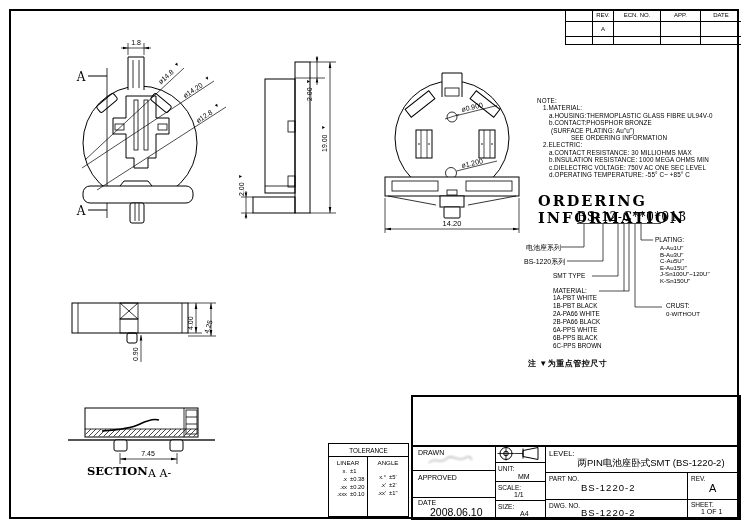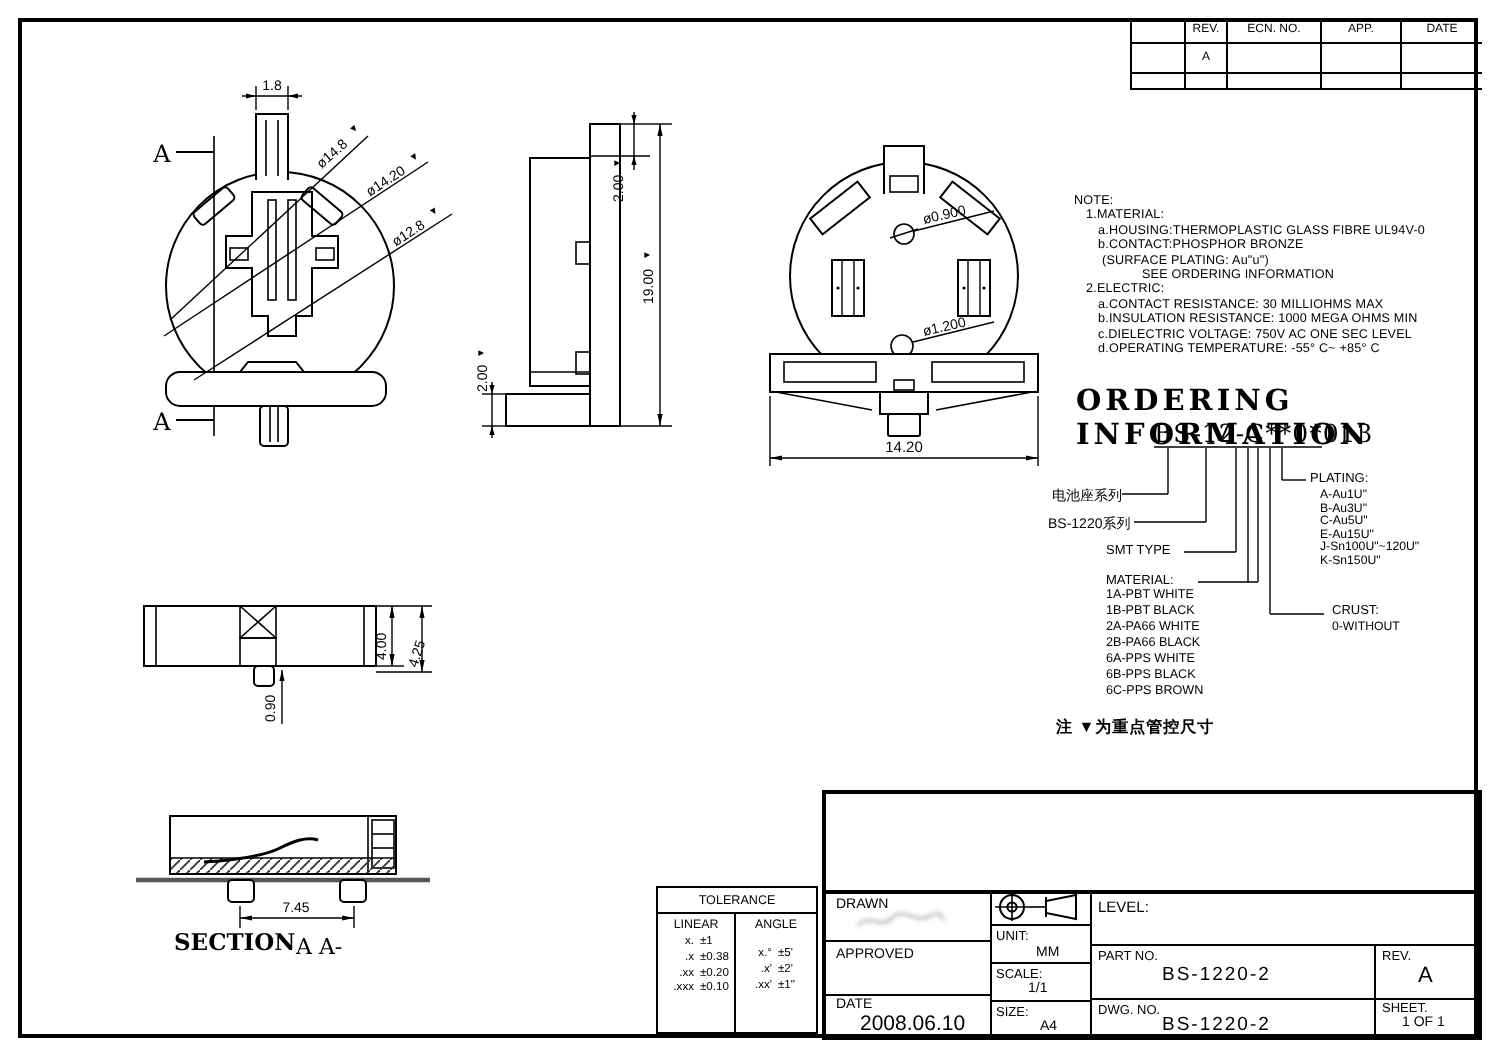--- a/index.html
+++ b/index.html
@@ -414,20 +414,21 @@
     <line x1="26" y1="2.5" x2="26" y2="12.5" stroke="#000" stroke-width="1"></line>
   </svg>
   <div class="tb-lbl" style="left:85px;top:68px;">UNIT:</div>
   <div class="tb-val" style="left:105px;top:76px;font-size:7px;">MM</div>
   <div class="tb-lbl" style="left:85px;top:87px;">SCALE:</div>
   <div class="tb-val" style="left:101px;top:94px;font-size:7px;">1/1</div>
   <div class="tb-lbl" style="left:85px;top:106px;">SIZE:</div>
   <div class="tb-val" style="left:107px;top:113px;font-size:7px;">A4</div>
 
   <div class="tb-lbl" style="left:136px;top:52px;font-size:7.5px;">LEVEL:</div>
+  <div class="tb-val" style="left:152px;top:60px;width:172px;text-align:center;font-size:9.5px;">两PIN电池座卧式SMT (BS-1220-2)</div>
   <div class="tb-lbl" style="left:136px;top:78px;">PART NO.</div>
   <div class="tb-val" style="left:168px;top:85px;font-size:9.5px;letter-spacing:1px;">BS-1220-2</div>
   <div class="tb-lbl" style="left:136px;top:105px;">DWG. NO.</div>
   <div class="tb-val" style="left:168px;top:110px;font-size:9.5px;letter-spacing:1px;">BS-1220-2</div>
 
   <div class="tb-lbl" style="left:278px;top:78px;">REV.</div>
   <div class="tb-val" style="left:296px;top:85px;font-size:11px;">A</div>
   <div class="tb-lbl" style="left:278px;top:104px;">SHEET.</div>
   <div class="tb-val" style="left:288px;top:111px;font-size:7px;">1 OF 1</div>
 </div>

